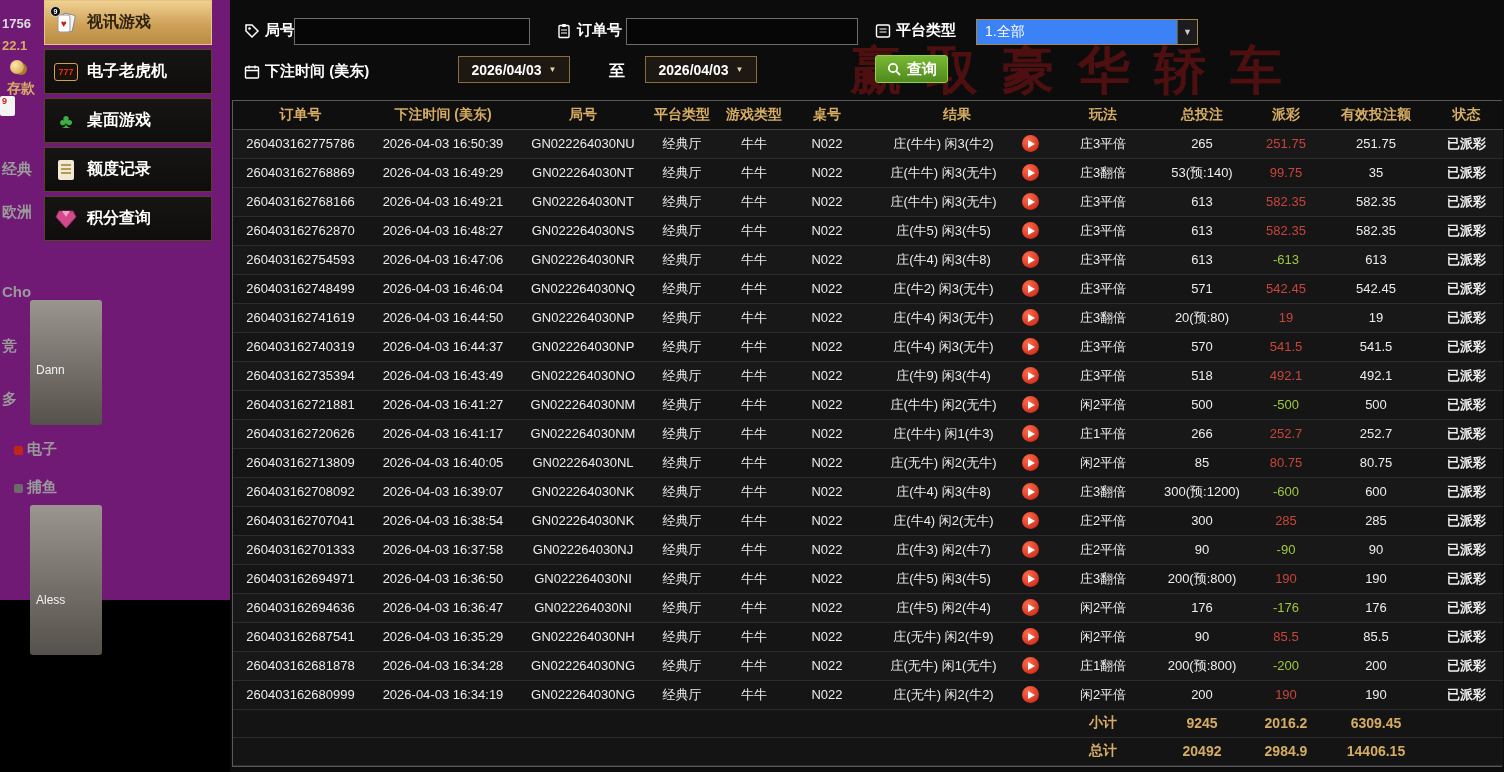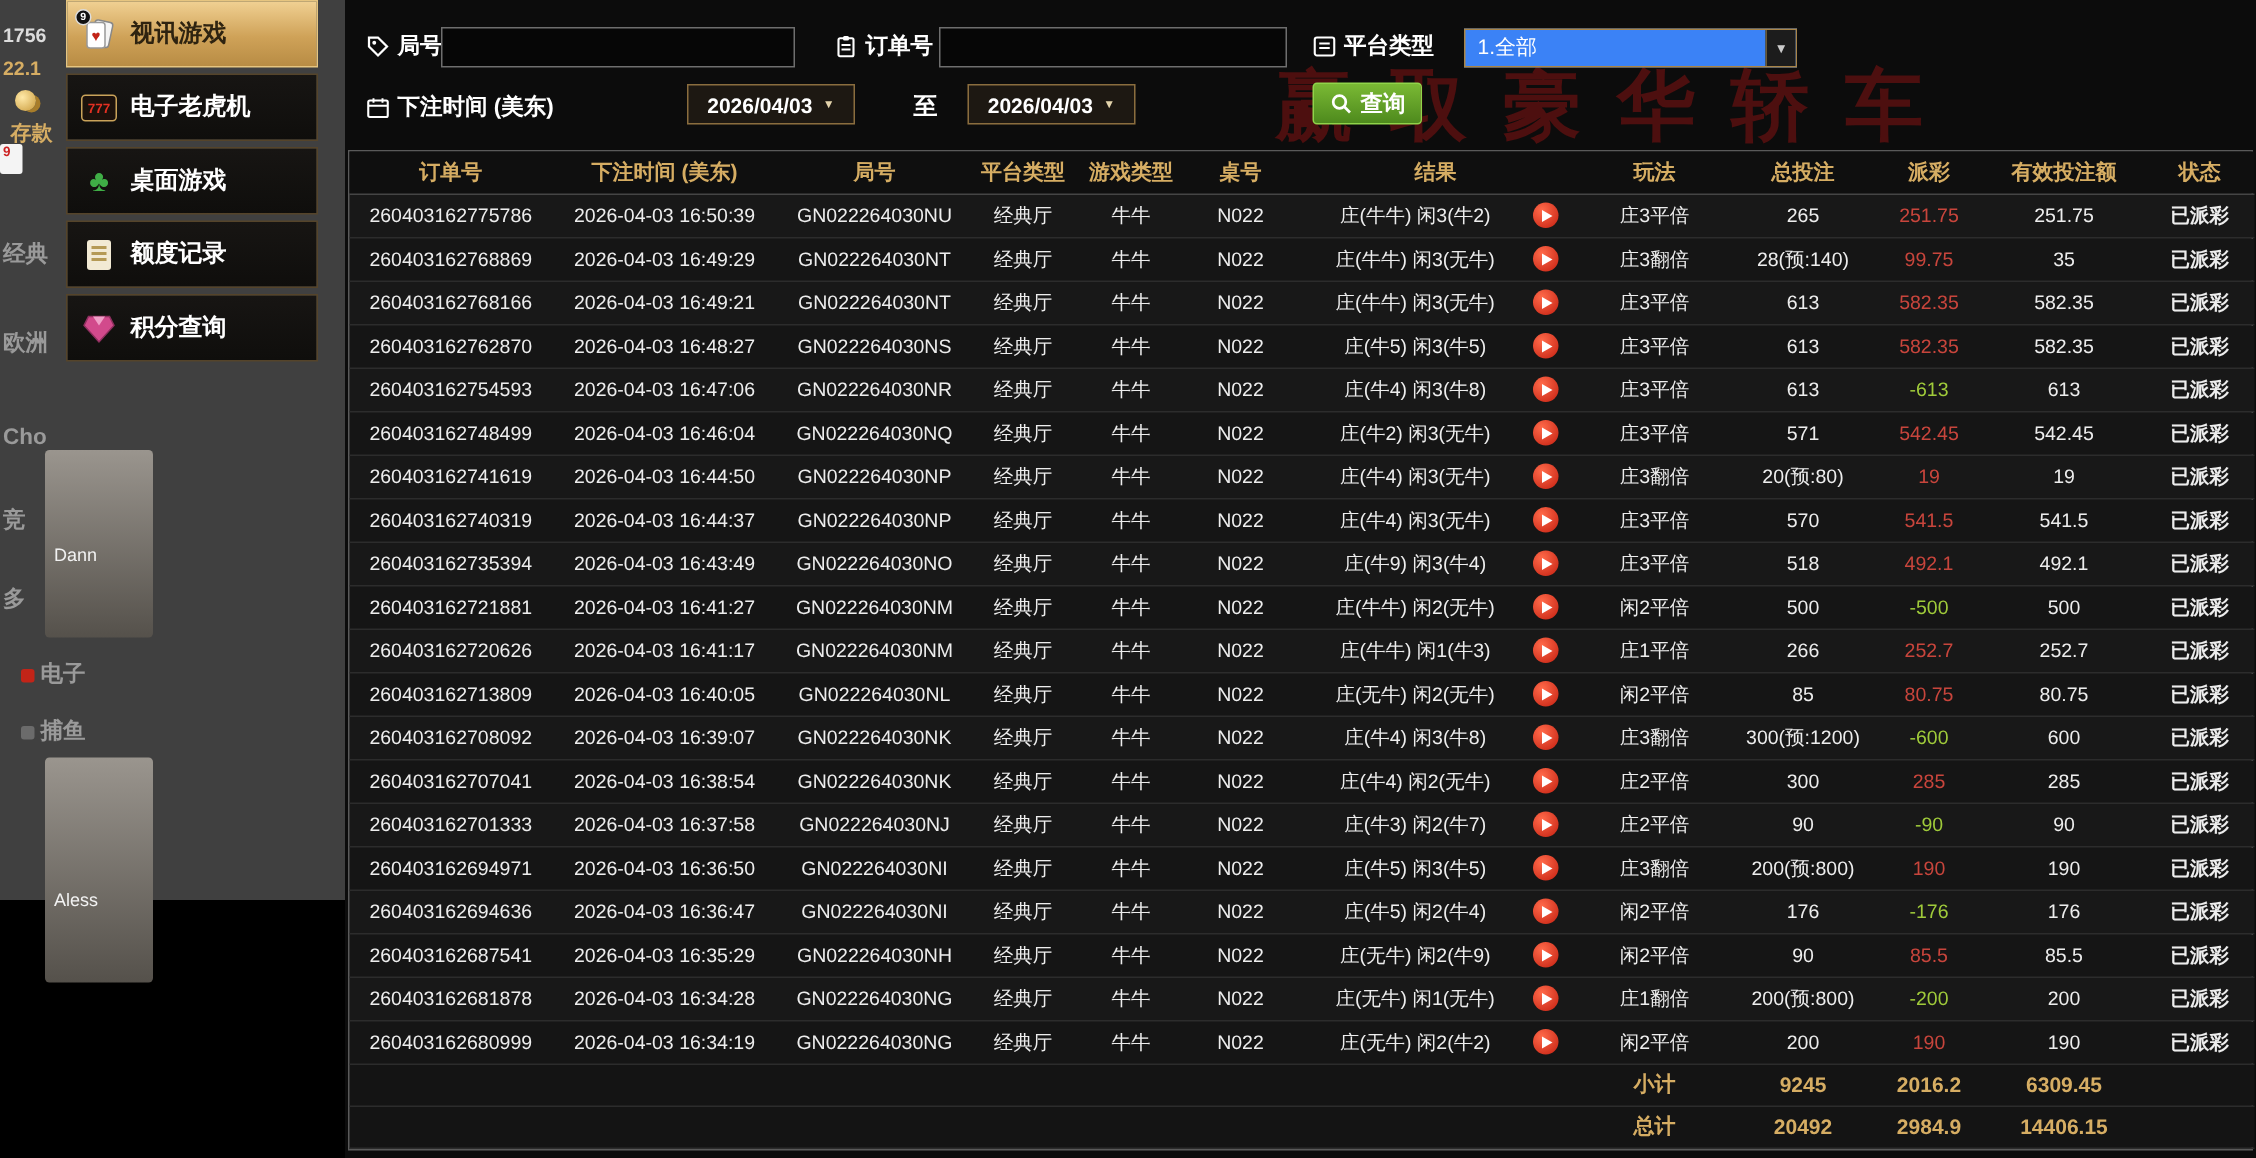--- a/index.html
+++ b/index.html
@@ -5,21 +5,21 @@
   * { box-sizing: border-box; margin: 0; padding: 0; }
   html,body { width:1504px; height:772px; overflow:hidden; }
   body {
     background:#000;
     font-family:"Liberation Sans","DejaVu Sans",sans-serif;
     position:relative;
     color:#eee;
   }
 
   
-  .bg-strip { position:absolute; left:0; top:0; width:232px; height:600px; background:#404040; }
+  .bg-strip { position:absolute; left:0; top:0; width:232px; height:600px; background:#701a75; }
   .bg-frag { position:absolute; color:#9a9a9a; font-size:15px; font-weight:bold; white-space:nowrap; }
   .bal1 { left:2px; top:16px; color:#dcdcdc; font-size:13px; }
   .bal2 { left:2px; top:38px; color:#d6ad63; font-size:13px; }
   .deposit { left:7px; top:80px; color:#d6ad63; font-size:14px; }
   .coin { position:absolute; left:10px; top:60px; width:14px; height:14px; border-radius:50%;
           background:radial-gradient(circle at 35% 35%, #ffe9a8, #c99a3a); box-shadow:4px 2px 0 -1px #a87d2a; }
   .mini-card { position:absolute; left:0px; top:96px; width:15px; height:20px; background:#f4f4f4;
                border-radius:2px; color:#c22; font-size:9px; font-weight:bold; padding-left:2px; }
   .dealer { position:absolute; left:30px; width:72px; background:linear-gradient(180deg,#9a958e,#55514b);
             border-radius:3px; overflow:hidden; }
@@ -97,21 +97,21 @@
 <body>
 
 <div class="bg-strip">
   <span class="bg-frag bal1">1756</span>
   <span class="bg-frag bal2">22.1</span>
   <span class="coin"></span>
   <span class="bg-frag deposit">存款</span>
   <span class="mini-card">9</span>
 
   <span class="bg-frag" style="left:2px;top:160px;">经典</span>
-  <span class="bg-frag" style="left:2px;top:219px;">欧洲</span>
+  <span class="bg-frag" style="left:2px;top:203px;">欧洲</span>
   <span class="bg-frag" style="left:2px;top:283px;">Cho</span>
   <span class="bg-frag" style="left:2px;top:337px;">竞</span>
   <span class="bg-frag" style="left:2px;top:390px;">多</span>
   <span class="bg-frag" style="left:14px;top:440px;"><span class="dot" style="background:#c22418;"></span><span>电子</span></span>
   <span class="bg-frag" style="left:14px;top:478px;"><span class="dot" style="background:#6b6b6b;"></span><span>捕鱼</span></span>
 
   <div class="dealer dealer-1">
     <span class="dealer-name">Dann</span>
   </div>
   <div class="dealer dealer-2">
@@ -281,21 +281,21 @@
     <td>N022</td>
     <td>
       <div class="result-wrap">
         <span class="rtext">庄(牛牛) 闲3(无牛)</span>
         <span class="play-btn">
                   <span class="tri"></span>
                 </span>
       </div>
     </td>
     <td>庄3翻倍</td>
-    <td>28(预:140)</td>
+    <td>53(预:140)</td>
     <td class="payout pos">99.75</td>
     <td>35</td>
     <td class="status">已派彩</td>
   </tr>
           <tr>
     <td>260403162768166</td>
     <td>2026-04-03 16:49:21</td>
     <td>GN022264030NT</td>
     <td>经典厅</td>
     <td>牛牛</td>

